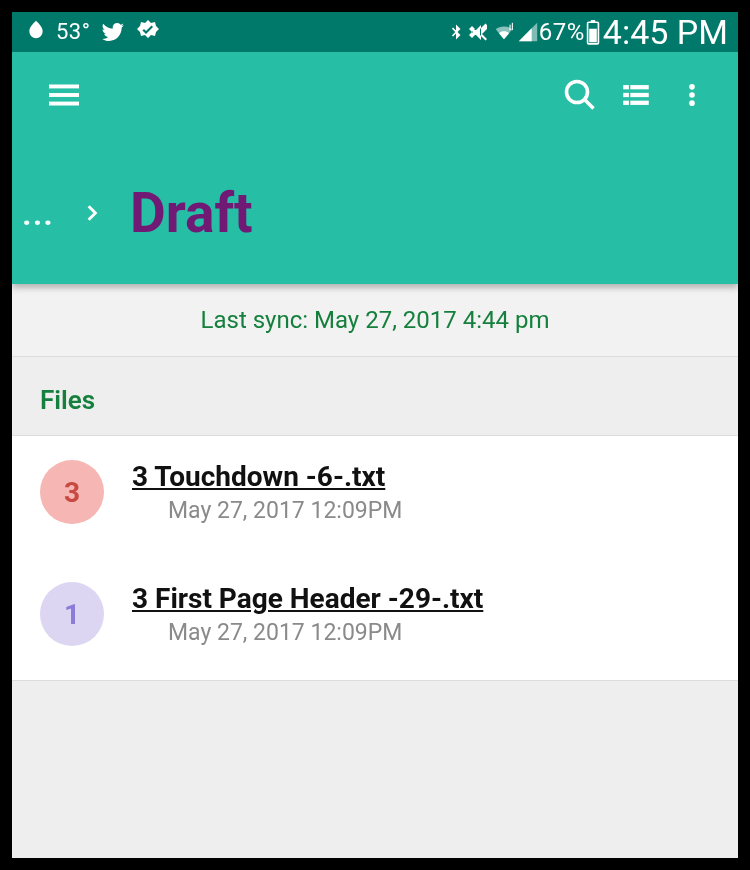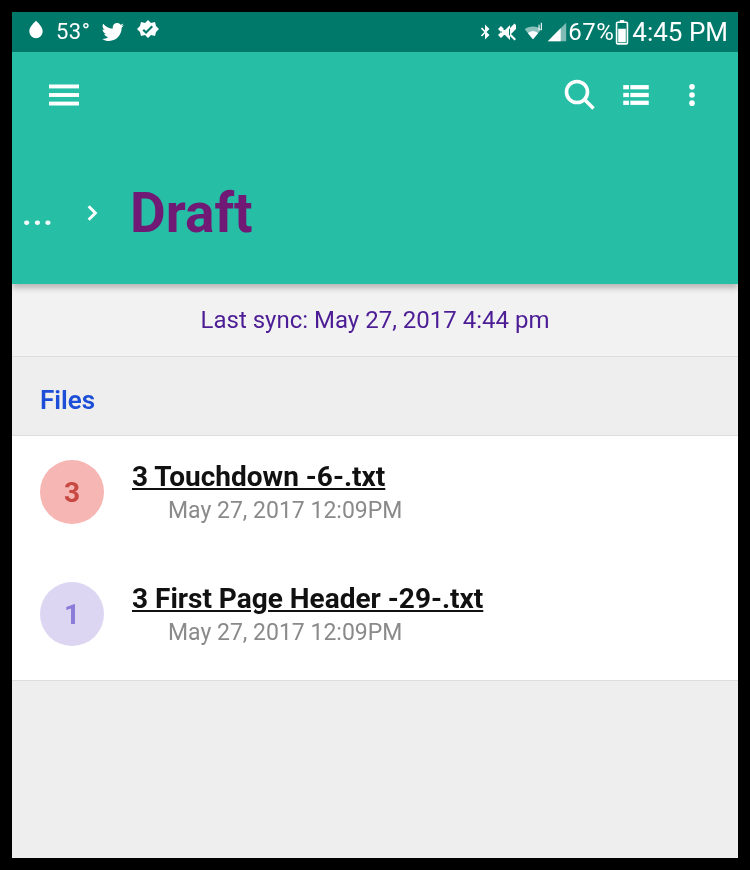--- a/index.html
+++ b/index.html
@@ -14,21 +14,21 @@
     .status-bar {
       height: 40px; background: #00796b; color: #fff;
       display: flex; align-items: center; justify-content: space-between;
       padding: 0 10px 0 14px; font-size: 22px;
     }
     .status-left { display: flex; align-items: flex-start; gap: 10px; }
     .status-right { display: flex; align-items: center; }
     .status-bar svg { display: block; }
     .temp { font-weight: 400; font-size: 22px; letter-spacing: .5px; }
     .pct { font-size: 24px; letter-spacing: .5px; }
-    .clock { font-size: 26px; margin-left: 2px; }
+    .clock { font-size: 34px; margin-left: 2px; }
 
     
     .appbar {
       background: #26bfa6; color: #fff; height: 232px;
       display: flex; flex-direction: column;
       box-shadow: 0 4px 6px rgba(0,0,0,0.25);
       position: relative; z-index: 2;
     }
     .appbar-row {
       height: 90px; display: flex; align-items: center; padding: 0 18px 0 24px;
@@ -41,27 +41,27 @@
     .breadcrumb {
       flex: 1; display: flex; align-items: center; padding-left: 10px; gap: 28px;
       height: 100%;
     }
     .crumb-prev { color: #fff; font-size: 34px; font-weight: 600; opacity: .95; letter-spacing: 1px;}
     .crumb-chevron svg { display:block; }
     .crumb-current { color: #701a75; font-size: 55px; font-weight: 700; }
 
     
     .sync-banner {
-      background: #f2f2f2; color: #4c1d95; text-align: center;
+      background: #f2f2f2; color: #15803d; text-align: center;
       font-size: 24px; padding: 22px 0; border-bottom: 1px solid #ddd;
     }
 
     
     .section-header {
-      padding: 28px 28px 20px; color: #1d4ed8; font-size: 26px; font-weight: 600;
+      padding: 28px 28px 20px; color: #15803d; font-size: 26px; font-weight: 600;
       background: #eeeeee; border-bottom: 1px solid #ddd;
     }
     .file-list { background: #fff; border-bottom: 1px solid #ddd; }
     .file-row {
       display: flex; align-items: center; gap: 28px;
       padding: 24px 28px 34px; cursor: pointer;
     }
     .avatar {
       width: 64px; height: 64px; border-radius: 50%;
       display: flex; align-items: center; justify-content: center;

